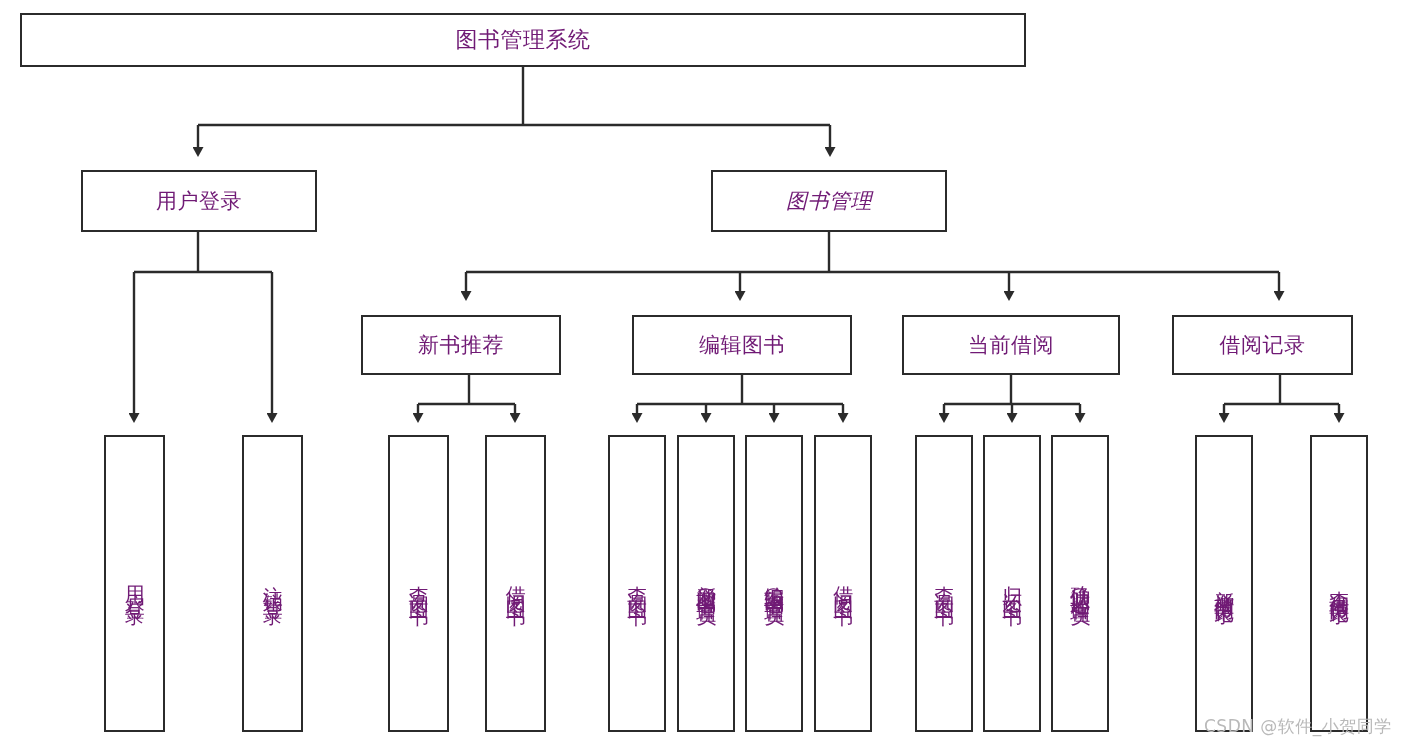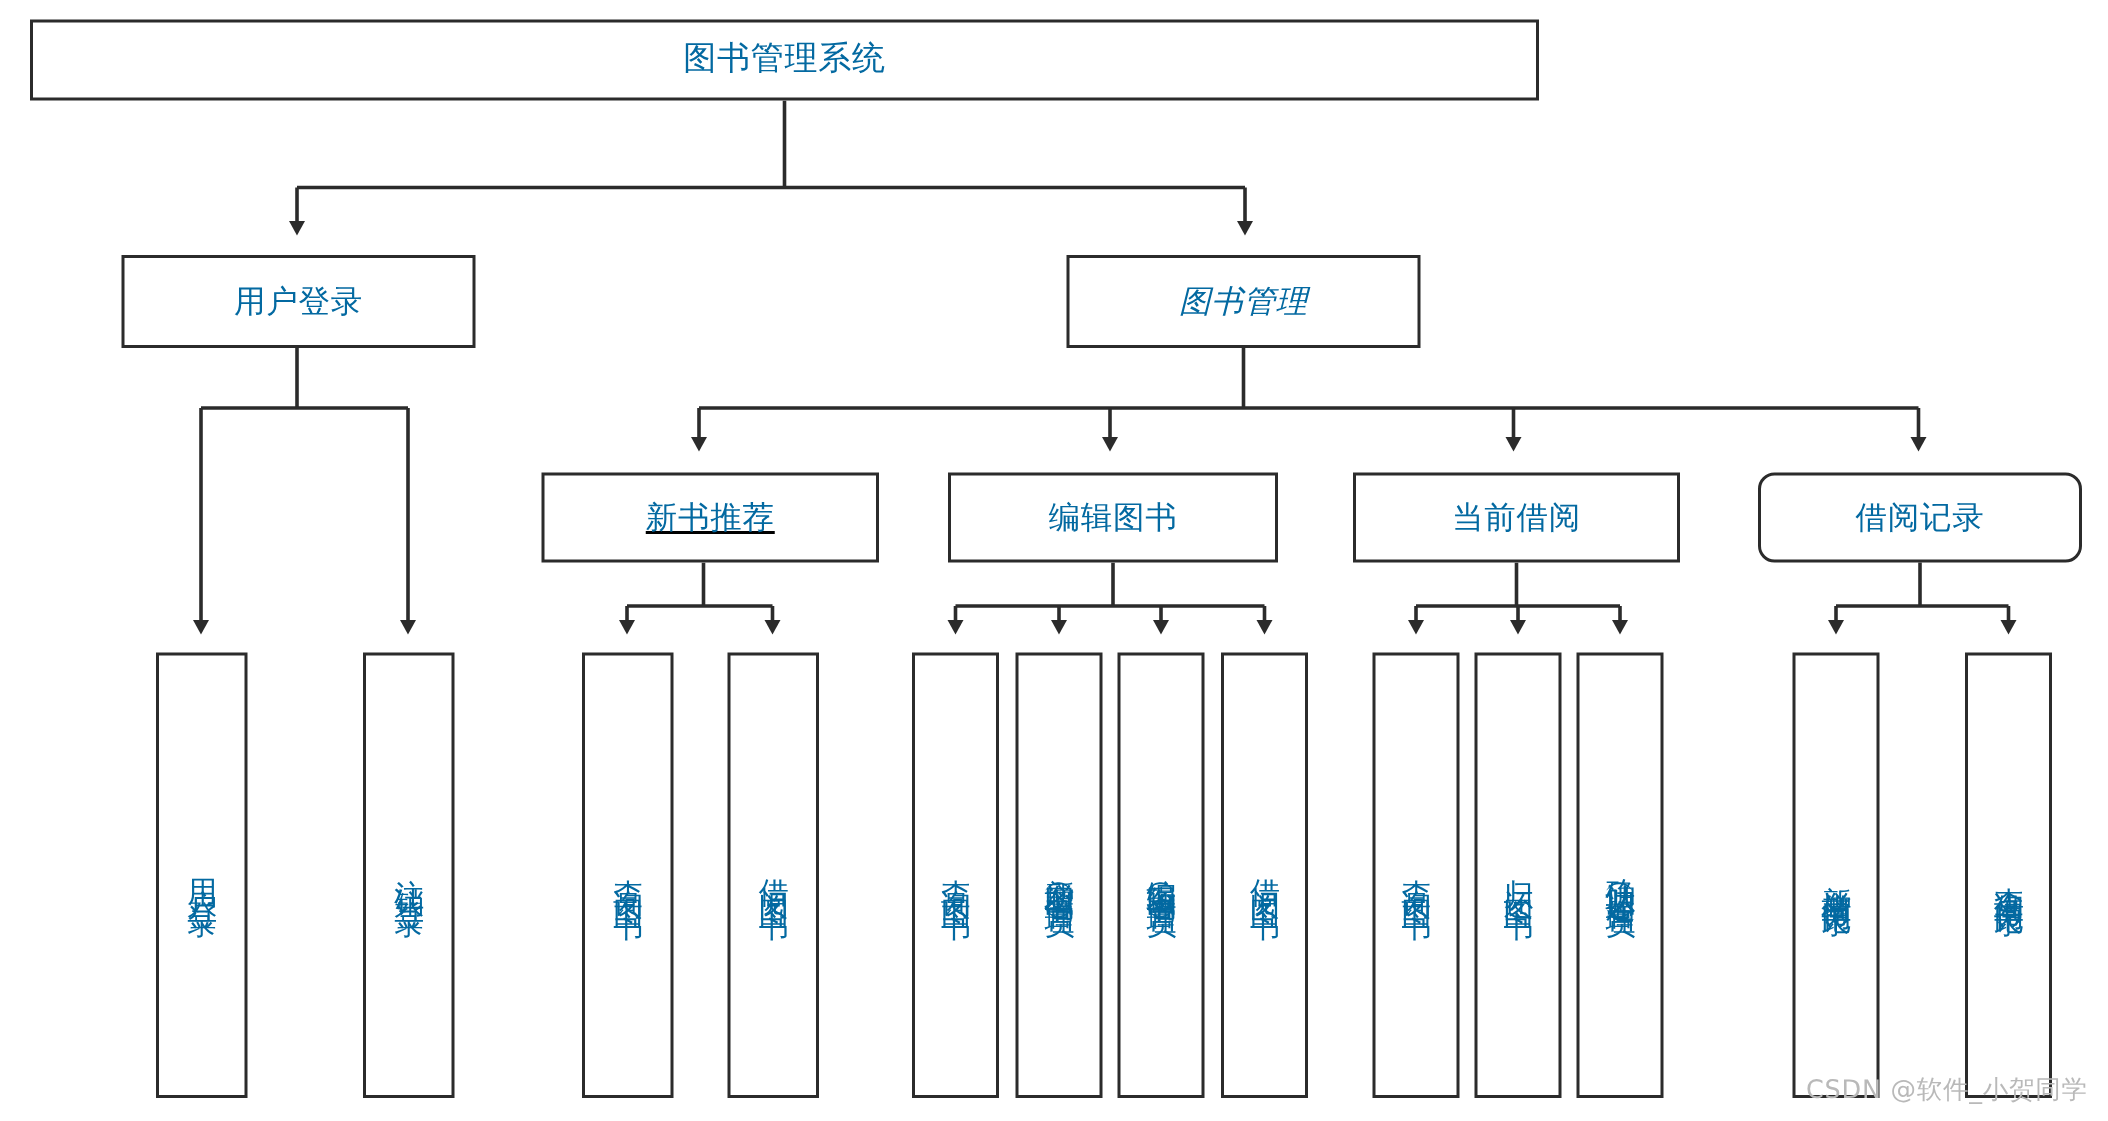--- a/index.html
+++ b/index.html
@@ -29,21 +29,21 @@
     position: absolute;
     box-sizing: border-box;
     background: #ffffff;
     border: 2px solid #2b2b2b;
     display: flex;
     align-items: center;
     justify-content: center;
     z-index: 2;
   }
   .node .label {
-    color: #0369a1;
+    color: #701a75;
     font-size: 21px;
     line-height: 1.18;
     letter-spacing: 0.5px;
     white-space: nowrap;
     text-align: right;
   }
   
   .node.vertical {
     align-items: center;
     justify-content: center;
@@ -130,30 +130,30 @@
     <span class="label">图书管理系统</span>
   </div>
 
   <div class="node" id="node-l2-0" style="left: 81px; top: 170px; width: 236px; height: 62px;">
     <span class="label">用户登录</span>
   </div>
   <div class="node" id="node-l2-1" style="left: 711px; top: 170px; width: 236px; height: 62px; font-style: italic;">
     <span class="label">图书管理</span>
   </div>
 
-  <div class="node" id="node-l3-0" style="left: 361px; top: 315px; width: 225px; height: 60px; text-decoration: underline;">
+  <div class="node" id="node-l3-0" style="left: 361px; top: 315px; width: 200px; height: 60px;">
     <span class="label">新书推荐</span>
   </div>
   <div class="node" id="node-l3-1" style="left: 632px; top: 315px; width: 220px; height: 60px;">
     <span class="label">编辑图书</span>
   </div>
   <div class="node" id="node-l3-2" style="left: 902px; top: 315px; width: 218px; height: 60px;">
     <span class="label">当前借阅</span>
   </div>
-  <div class="node" id="node-l3-3" style="left: 1172px; top: 315px; width: 216px; height: 60px; border-radius: 11px;">
+  <div class="node" id="node-l3-3" style="left: 1172px; top: 315px; width: 181px; height: 60px;">
     <span class="label">借阅记录</span>
   </div>
 
   <div class="node vertical" id="node-leaf-0" style="left: 104px; top: 435px; width: 61px; height: 297px;">
     <span class="label">用户登录</span>
   </div>
   <div class="node vertical" id="node-leaf-1" style="left: 242px; top: 435px; width: 61px; height: 297px;">
     <span class="label">注销登录</span>
   </div>
   <div class="node vertical" id="node-leaf-2" style="left: 388px; top: 435px; width: 61px; height: 297px;">

